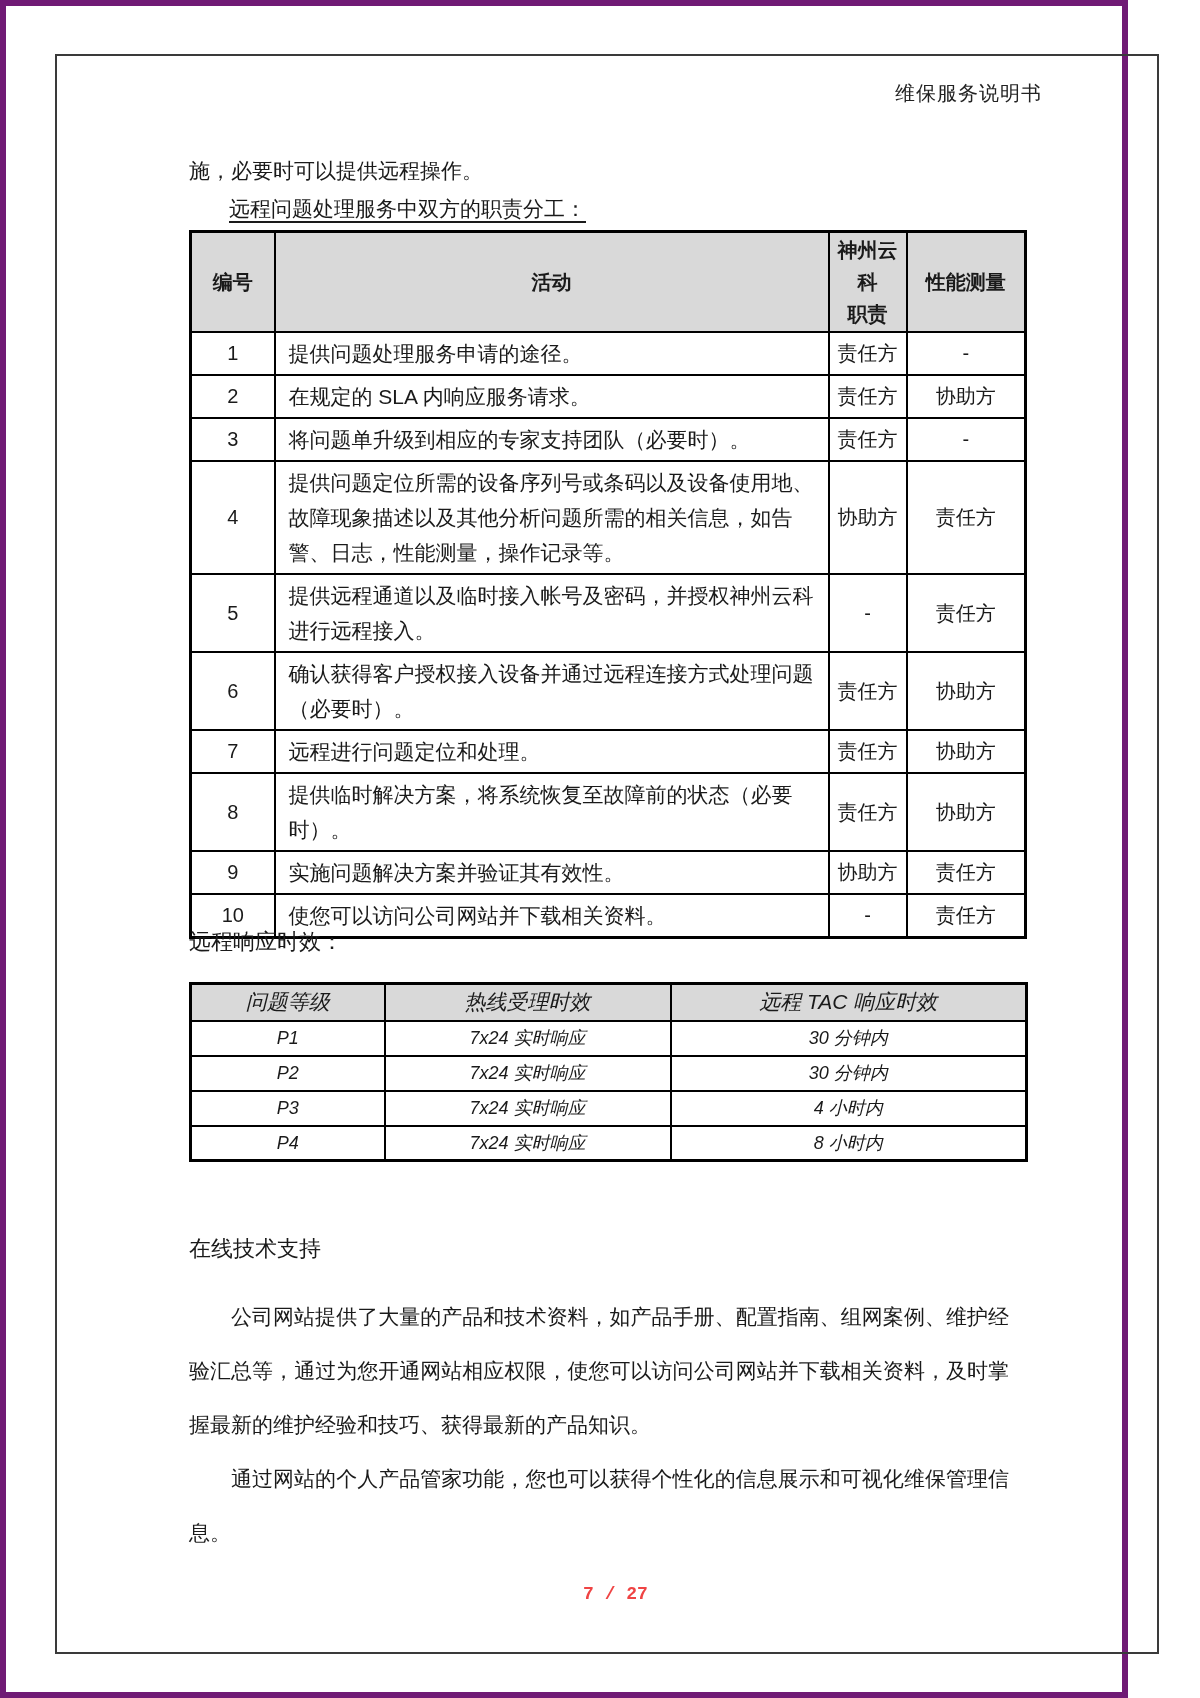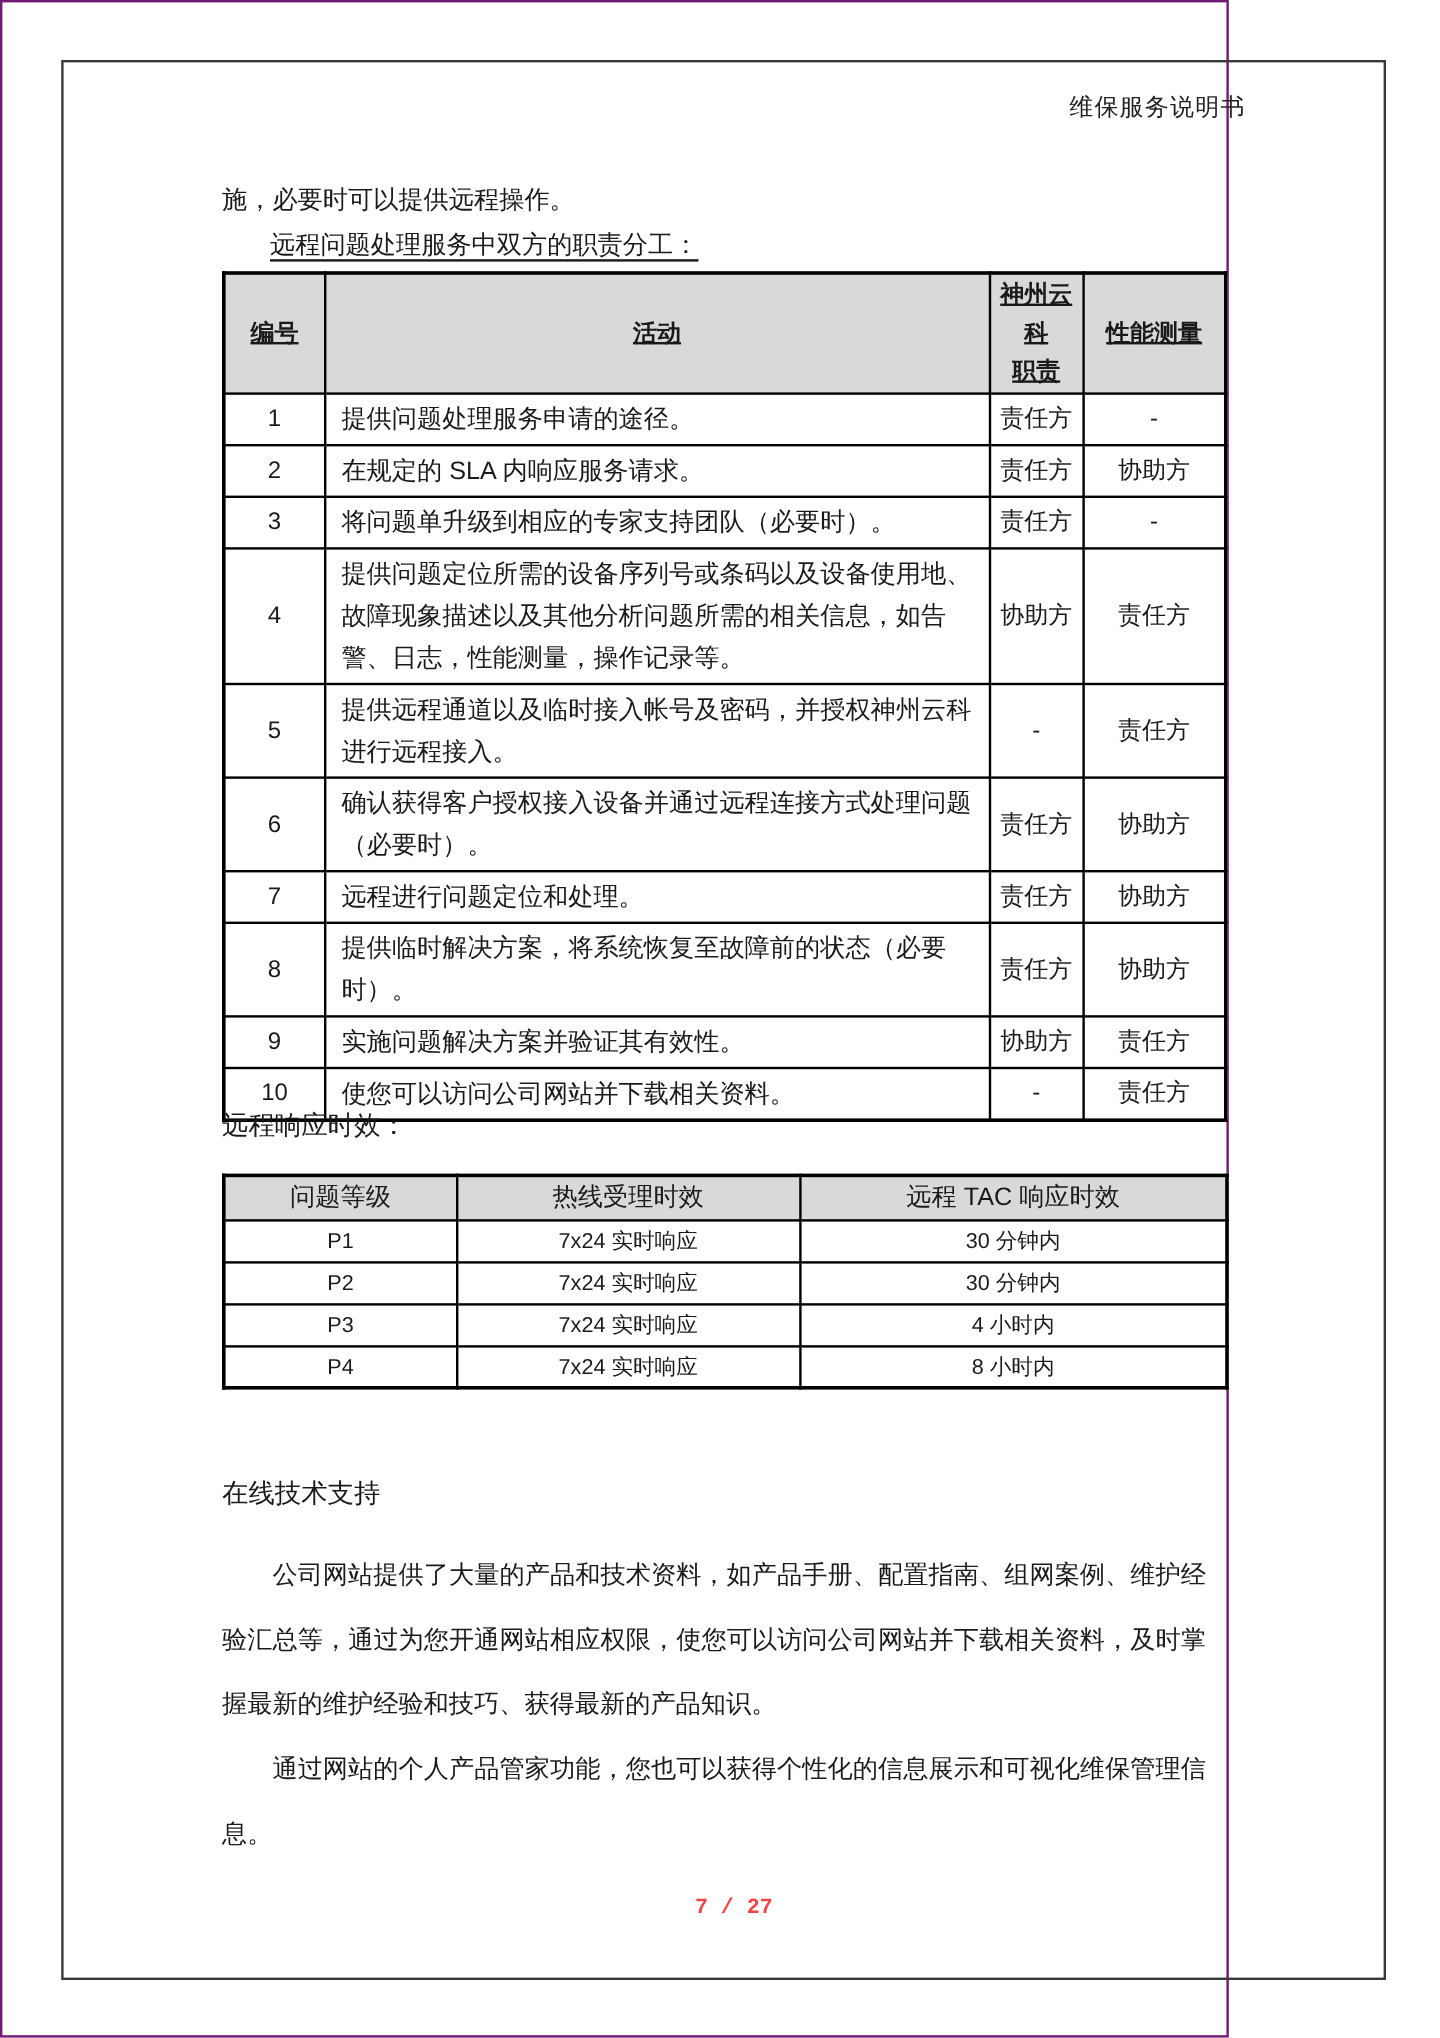--- a/index.html
+++ b/index.html
@@ -5,23 +5,23 @@
   * { margin: 0; padding: 0; box-sizing: border-box; }
   html, body { background: #ffffff; }
   body {
     width: 1200px; height: 1698px;
     position: relative;
     font-family: "Liberation Sans", sans-serif;
     color: #1a1a1a;
     overflow: hidden;
   }
   .page {
-    position: absolute; left: 0; top: 0; width: 1024px; height: 1698px;
+    position: absolute; left: 0; top: 0; width: 1128px; height: 1698px;
     background: #ffffff;
-    border: 2px solid #701a75;
+    border: 6px solid #701a75;
   }
   .border-box {
     position: absolute; left: 49px; top: 48px; width: 1104px; height: 1600px;
     border: 2px solid var(--page-border, #3a3a3a);
     background: transparent;
   }
   .abs { position: absolute; }
 
   .header-title {
     left: 183px; top: 74px; width: 853px;
@@ -55,42 +55,41 @@
   }
 
   
   .resp-table { left: 183px; top: 224px; width: 835px; }
   .resp-table th {
     background: var(--header-bg, #d9d9d9);
     font-size: 20px; font-weight: bold;
     text-align: center;
     height: 66px; line-height: 32px;
     padding: 1px;
-    text-decoration: underline;
   }
   .resp-table th.th-vendor { white-space: pre-line; }
   .resp-table td {
     font-size: 20px;
     height: 37px;
     line-height: 35px;
     padding: 3px 6px;
     text-align: center;
   }
   .resp-table td.cell-activity {
     font-size: 21px;
     text-align: left;
     padding: 3px 8px 3px 13px;
   }
 
   
   .resp-time-label {
     left: 183px; top: 921px;
     font-size: 22px; line-height: 30px;
   }
-  .time-table { left: 183px; top: 976px; width: 836px; }
+  .time-table { left: 183px; top: 976px; width: 836px; font-style: italic; }
   .time-table th {
     background: var(--header-bg, #d9d9d9);
     font-size: 21px; font-weight: normal;
     text-align: center;
     height: 37px; line-height: 26px; padding: 1px;
   }
   .time-table td {
     font-size: 18px; text-align: center;
     height: 35px; line-height: 26px; padding: 1px;
   }

